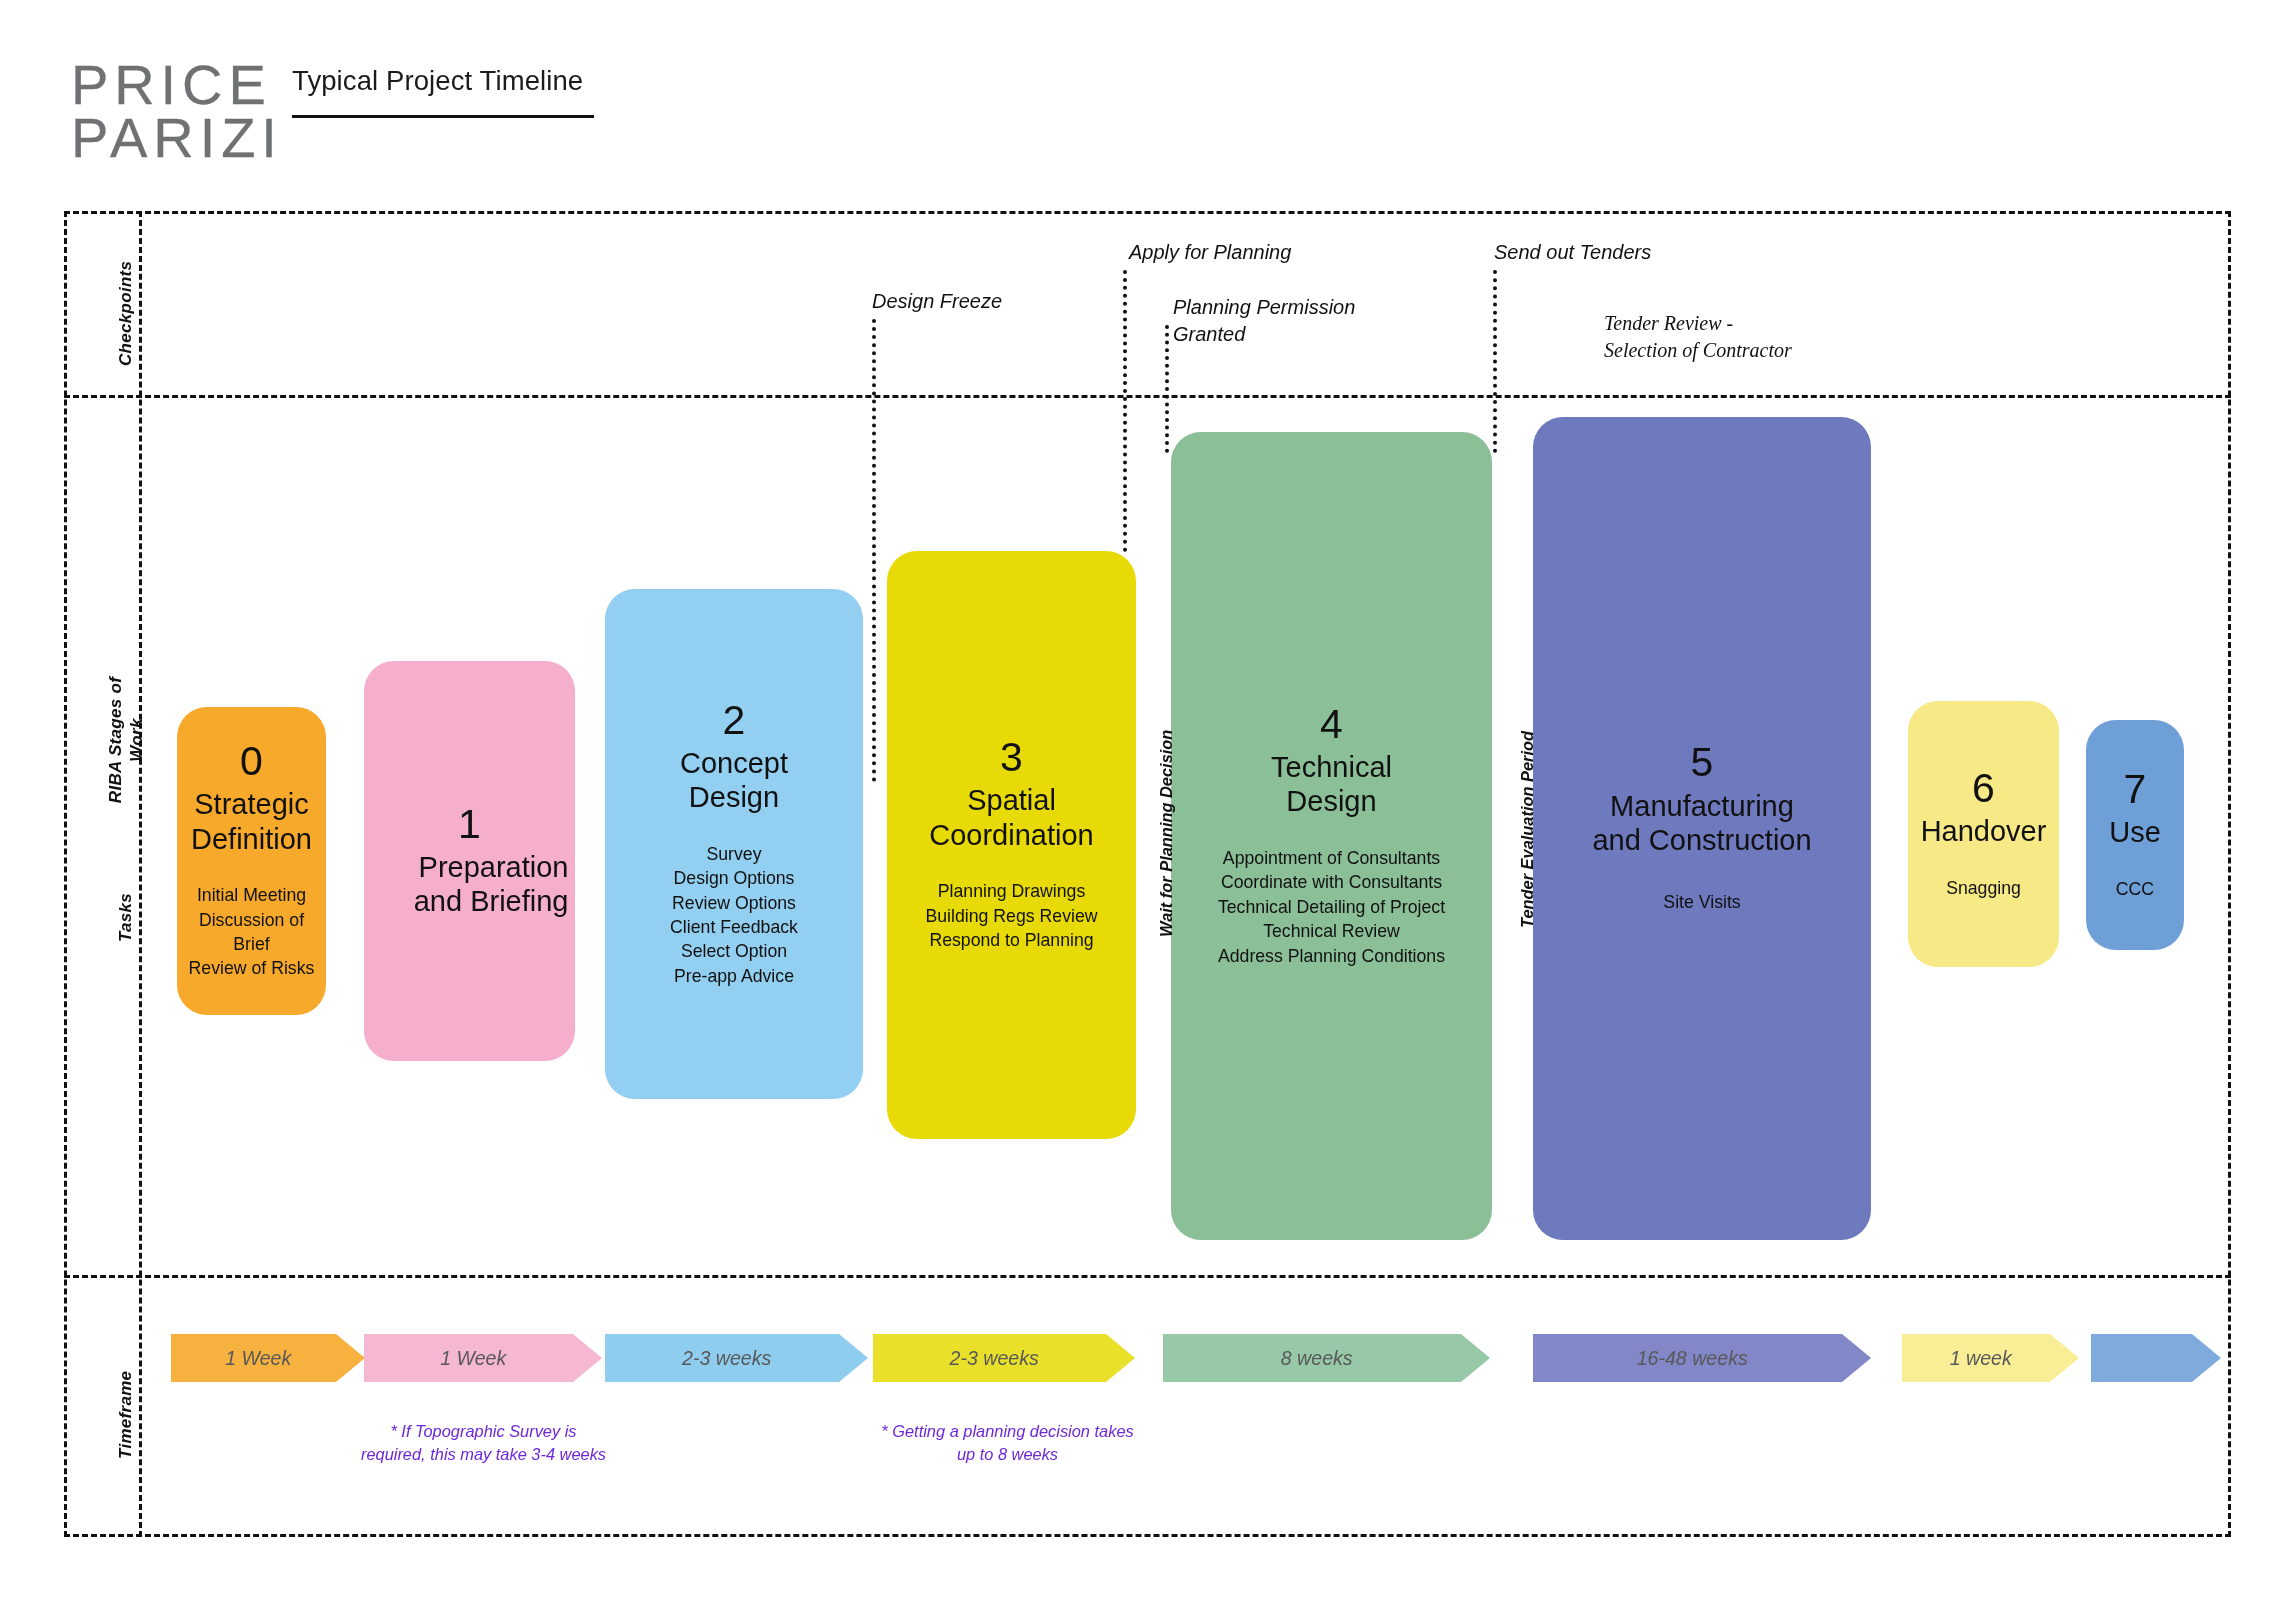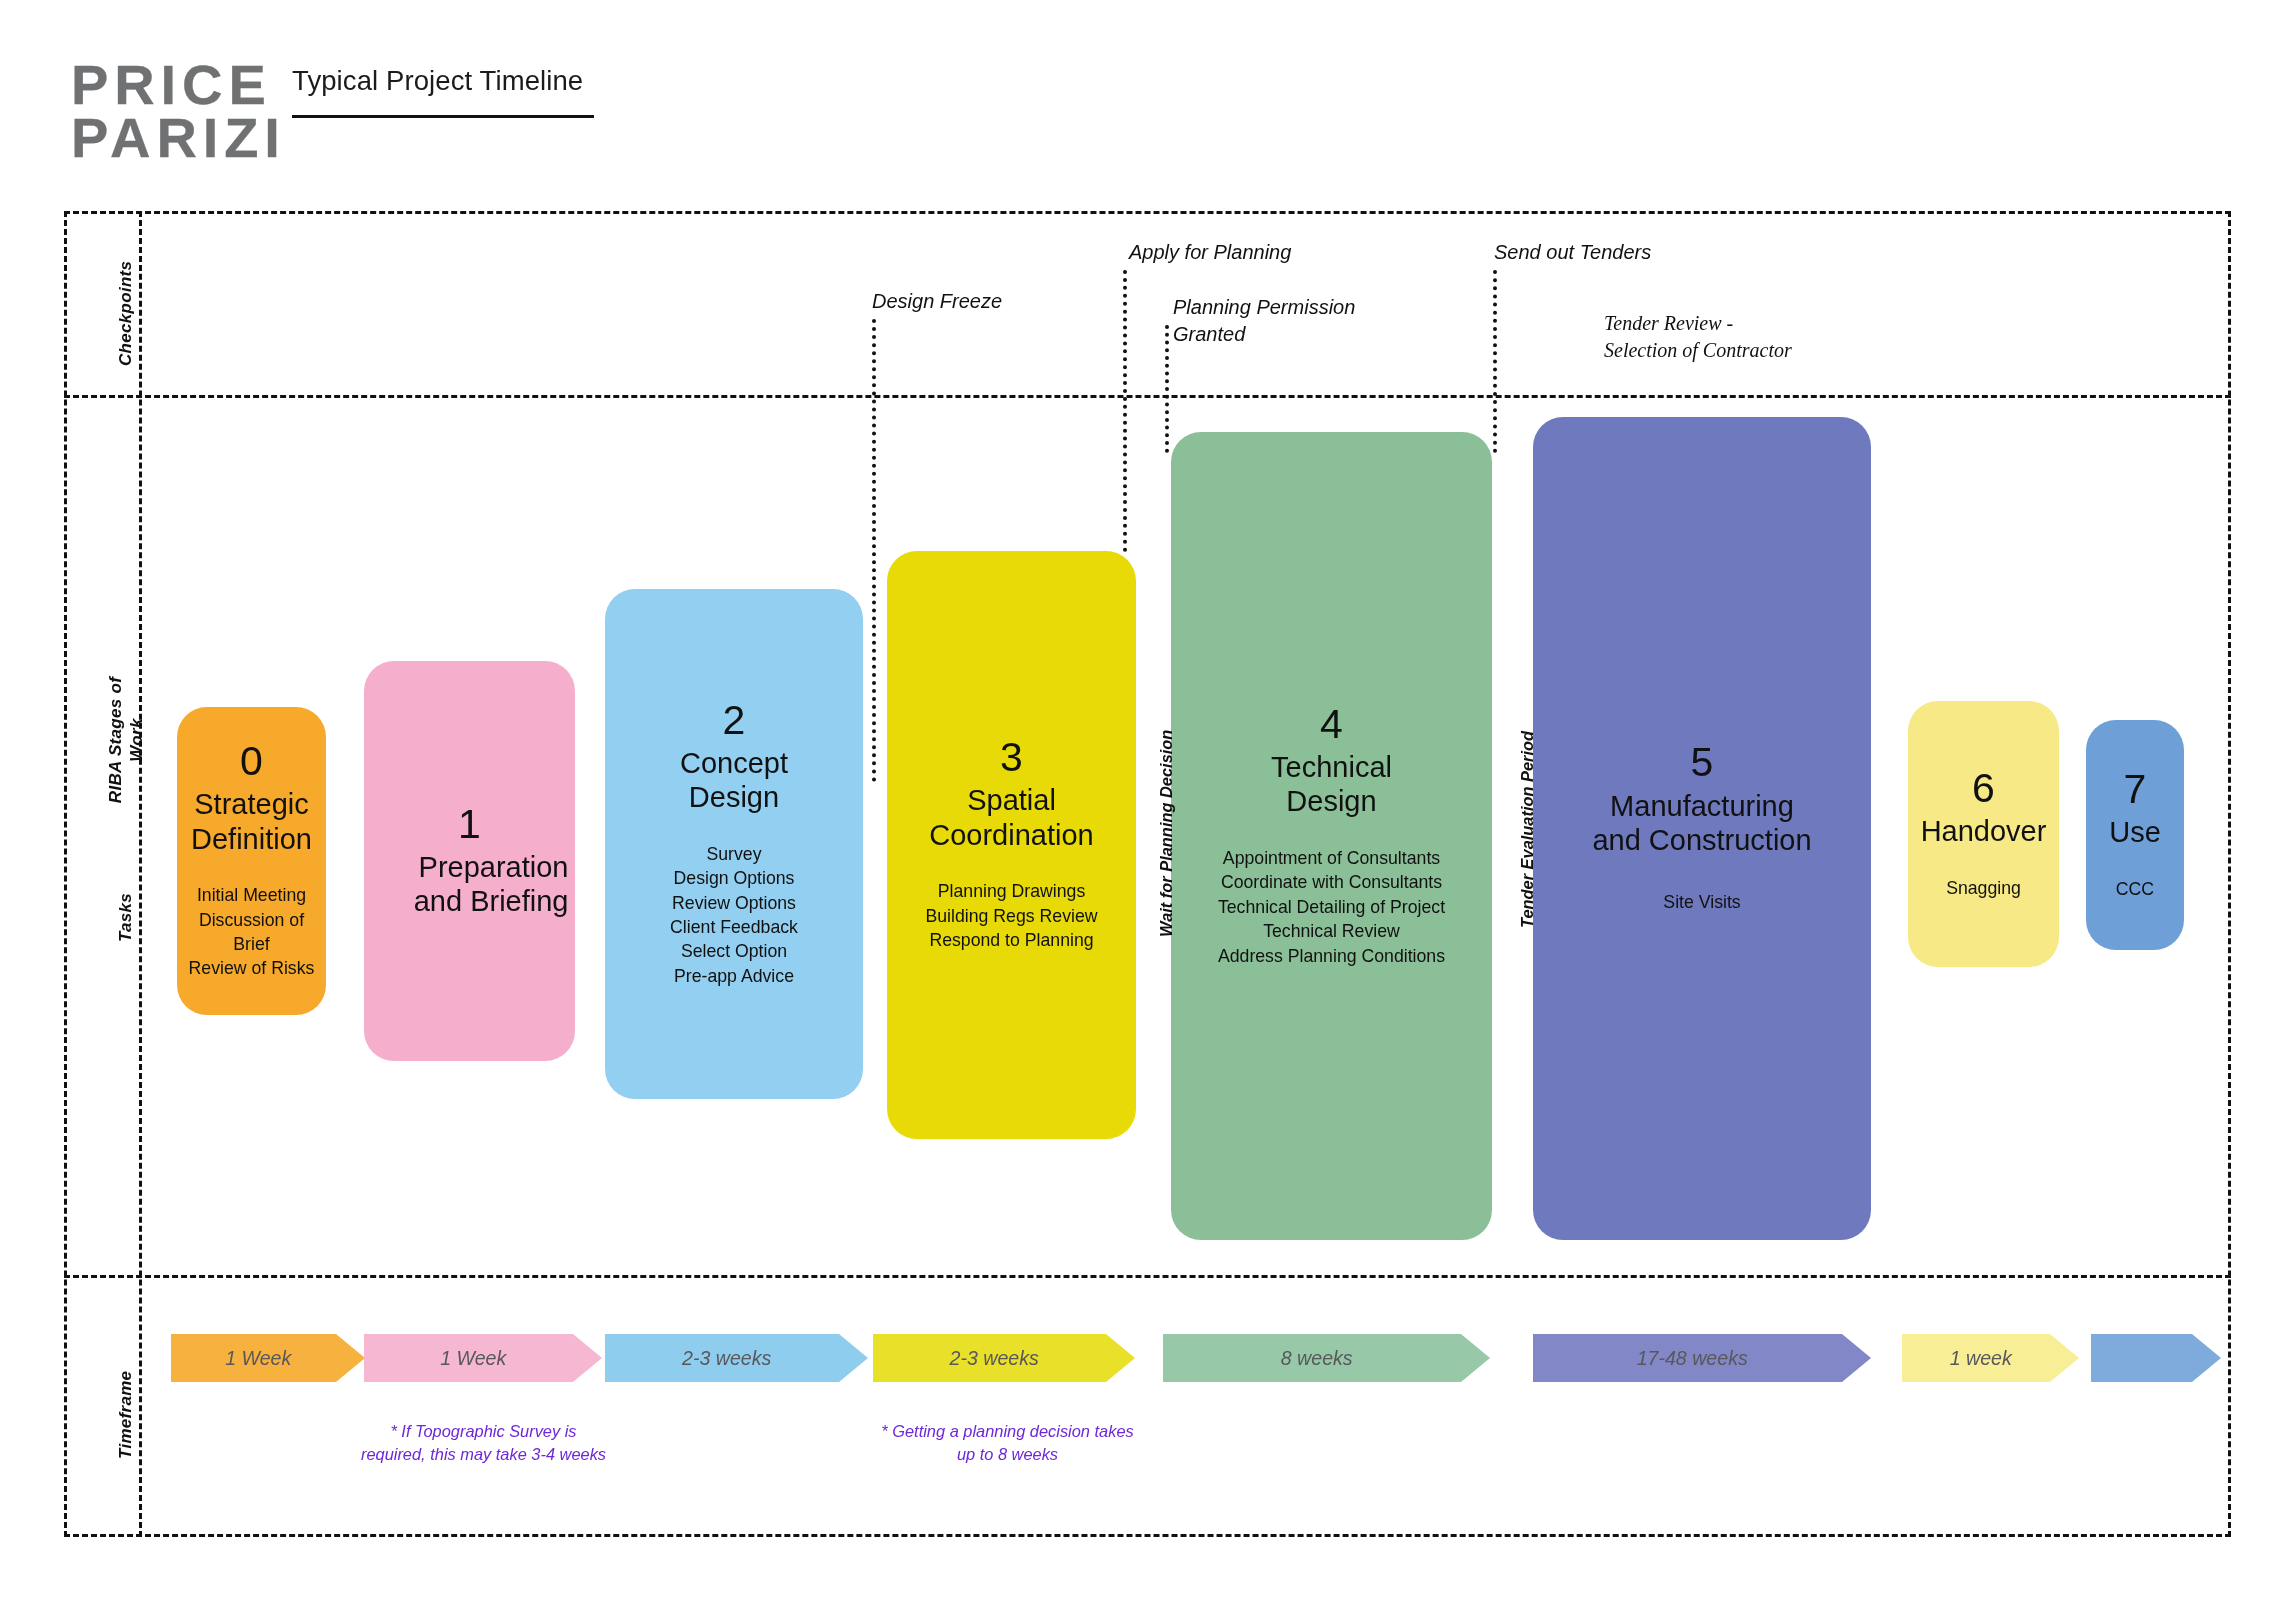--- a/index.html
+++ b/index.html
@@ -11,21 +11,21 @@
   }
   #root { position: relative; width: 2295px; height: 1623px; }
 
   
   .logo {
     position: absolute; left: 71px; top: 58px;
     font-family: "Liberation Sans", sans-serif;
     font-size: 56px; line-height: 0.95;
     letter-spacing: 5.9px;
     color: #6f7173;
-    font-weight: 700;
+    font-weight: 400;
     -webkit-text-stroke: 0.3px #6f7173;
   }
   .logo div { white-space: nowrap; }
   .doc-title {
     position: absolute; left: 292px; top: 65px;
     font-size: 27.5px; color: #1b1b1b;
     letter-spacing: 0.1px;
     padding-bottom: 6.5px;
   }
   .doc-title-rule {
@@ -247,21 +247,21 @@
   <div class="arrow chev" style="left: 605px; top: 1334px; width: 263px; background: rgb(143, 205, 239);">
     <span>2-3 weeks</span>
   </div>
   <div class="arrow chev" style="left: 873px; top: 1334px; width: 262px; background: rgb(233, 224, 42);">
     <span>2-3 weeks</span>
   </div>
   <div class="arrow chev" style="left: 1163px; top: 1334px; width: 327px; background: rgb(151, 200, 168);">
     <span>8 weeks</span>
   </div>
   <div class="arrow chev" style="left: 1533px; top: 1334px; width: 338px; background: rgb(129, 135, 199);">
-    <span>17-48 weeks</span>
+    <span>16-48 weeks</span>
   </div>
   <div class="arrow chev" style="left: 1902px; top: 1334px; width: 177px; background: rgb(247, 238, 150);">
     <span>1 week</span>
   </div>
   <div class="arrow chev" style="left: 2091px; top: 1334px; width: 130px; background: rgb(127, 171, 220);">
     <span></span>
   </div>
 
   <div class="footnote" style="left:359px; top:1420px; width:249px;">* If Topographic Survey is required, this may take 3-4 weeks</div>
   <div class="footnote" style="left:870px; top:1420px; width:275px;">* Getting a planning decision takes up to 8 weeks</div>

